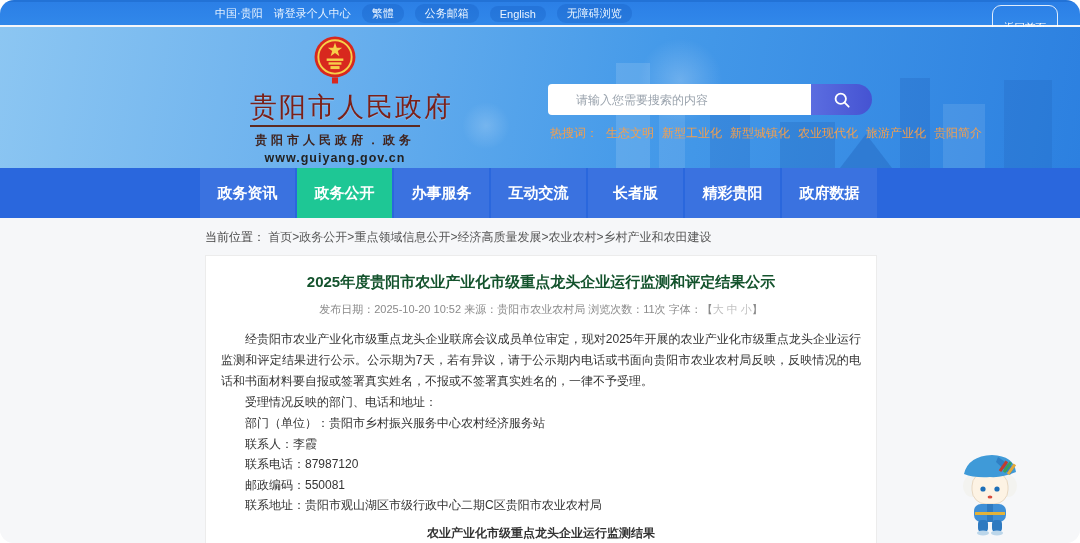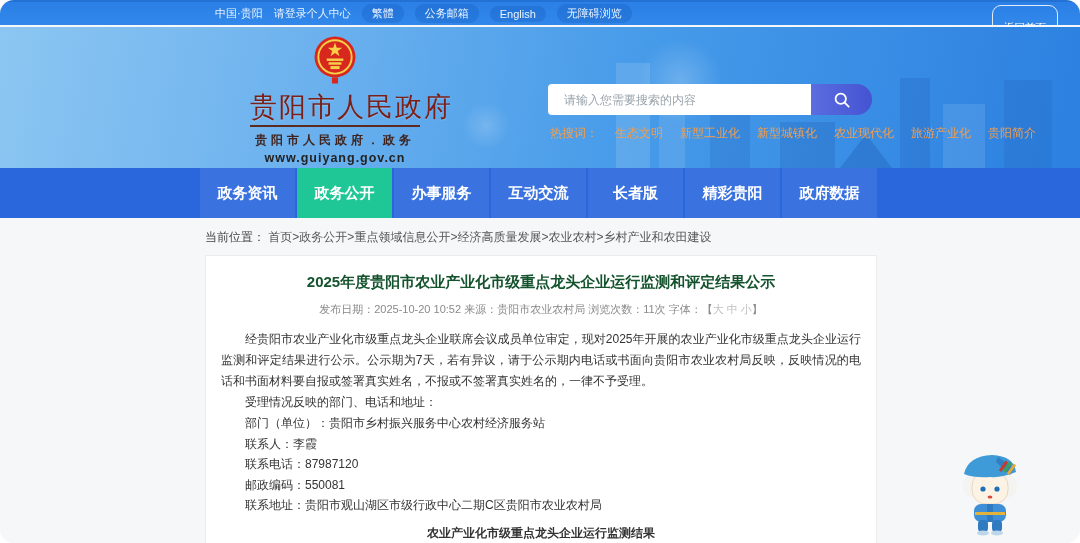--- a/index.html
+++ b/index.html
@@ -41,29 +41,29 @@
   .logo { position:absolute; left:250px; top:8px; width:170px; text-align:center; }
   .emblem { display:block; margin:0 auto 4px; }
   .site-name { font-size:27px; font-weight:normal; color:#7b2018; letter-spacing:2px;
     white-space:nowrap; text-shadow:0 1px 1px rgba(255,255,255,.25);
     border-bottom:2px solid #5d2a20; }
   .site-sub { margin-top:5px; font-size:12px; font-weight:bold; color:#40231d; letter-spacing:4px; }
   .site-url { margin-top:2px; font-size:12.5px; font-weight:bold; color:#222; letter-spacing:1px; }
 
   .searchbox { position:absolute; left:548px; top:57px; display:flex; }
   .search-input { width:263px; height:31px; border:none; outline:none;
-    border-radius:4px 0 0 4px; padding:0 16px; font-size:12px; color:#333;
+    border-radius:4px 0 0 4px; padding:0 28px; font-size:12px; color:#333;
     font-family:"Liberation Sans","DejaVu Sans",sans-serif; }
   .search-input::placeholder { color:#9aa3ad; }
   .search-btn { width:61px; height:31px; border:none; cursor:pointer;
     border-radius:0 16px 16px 0;
     background:linear-gradient(90deg,#5b6de0,#4553d2);
     display:flex; align-items:center; justify-content:center; }
   .hotwords { position:absolute; left:550px; top:98px; font-size:12px;
-    color:#f49f4d; display:flex; gap:17px; white-space:nowrap; }
+    color:#f49f4d; display:flex; gap:8px; white-space:nowrap; }
   .hotwords span { cursor:pointer; }
   .hotwords .hw-label { cursor:default; }
 
   
   .nav { position:absolute; top:168px; left:0; right:0; height:50px; background:#2a67dd; }
   .nav-inner { position:absolute; left:200px; top:0; display:flex; gap:2px; }
   .nav-item { width:95px; height:50px; line-height:50px; text-align:center;
     background:#3a72e0; color:#fff; font-size:15px; font-weight:bold; cursor:pointer; }
   .nav-item.active { background:#1ec795; }
 

